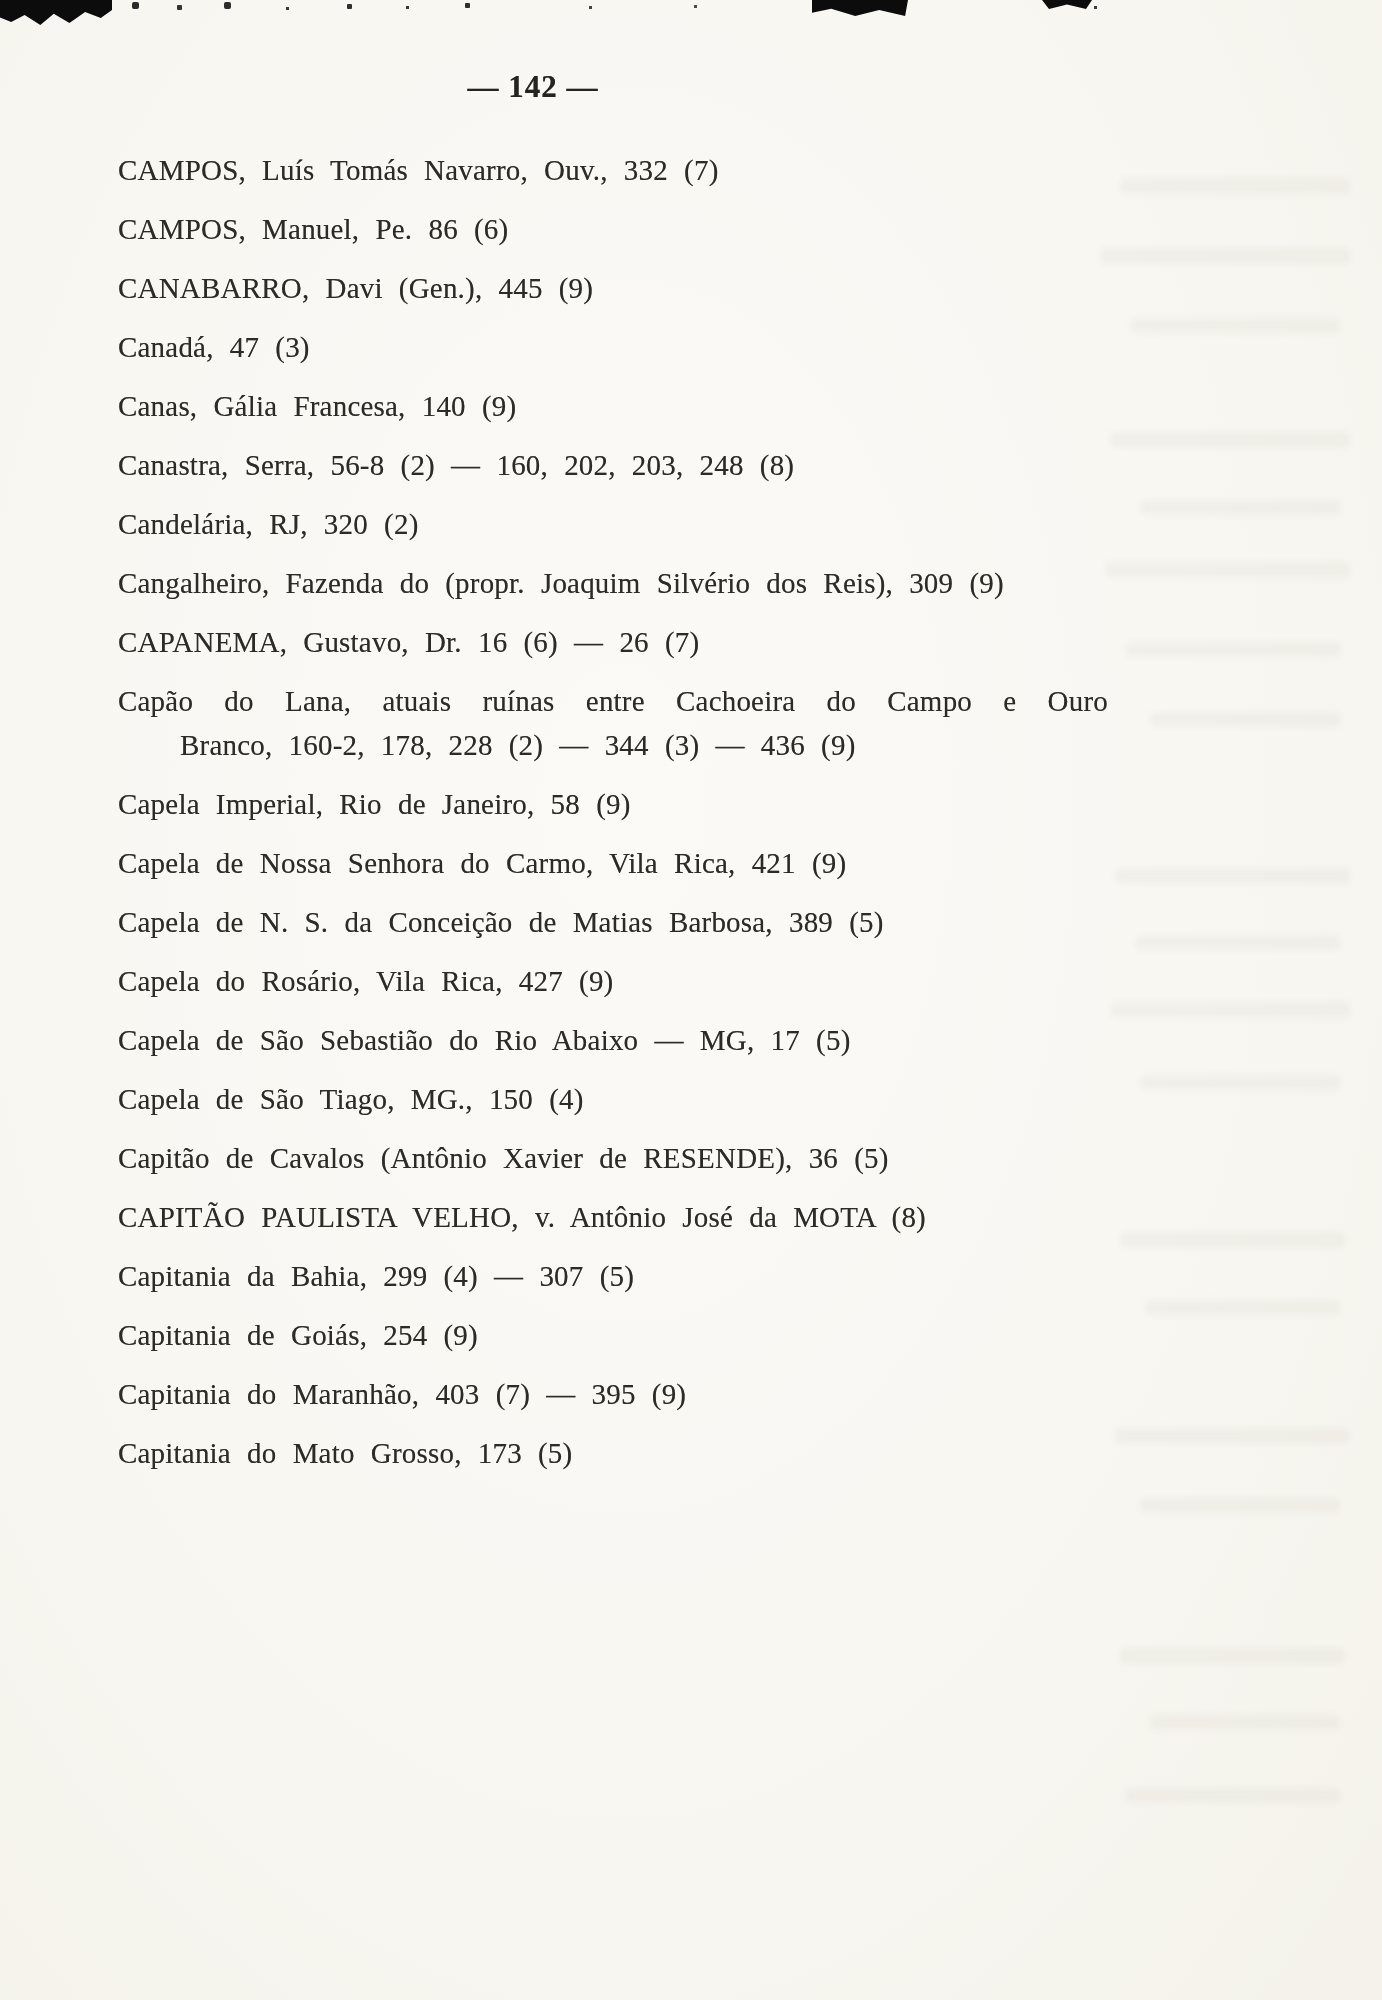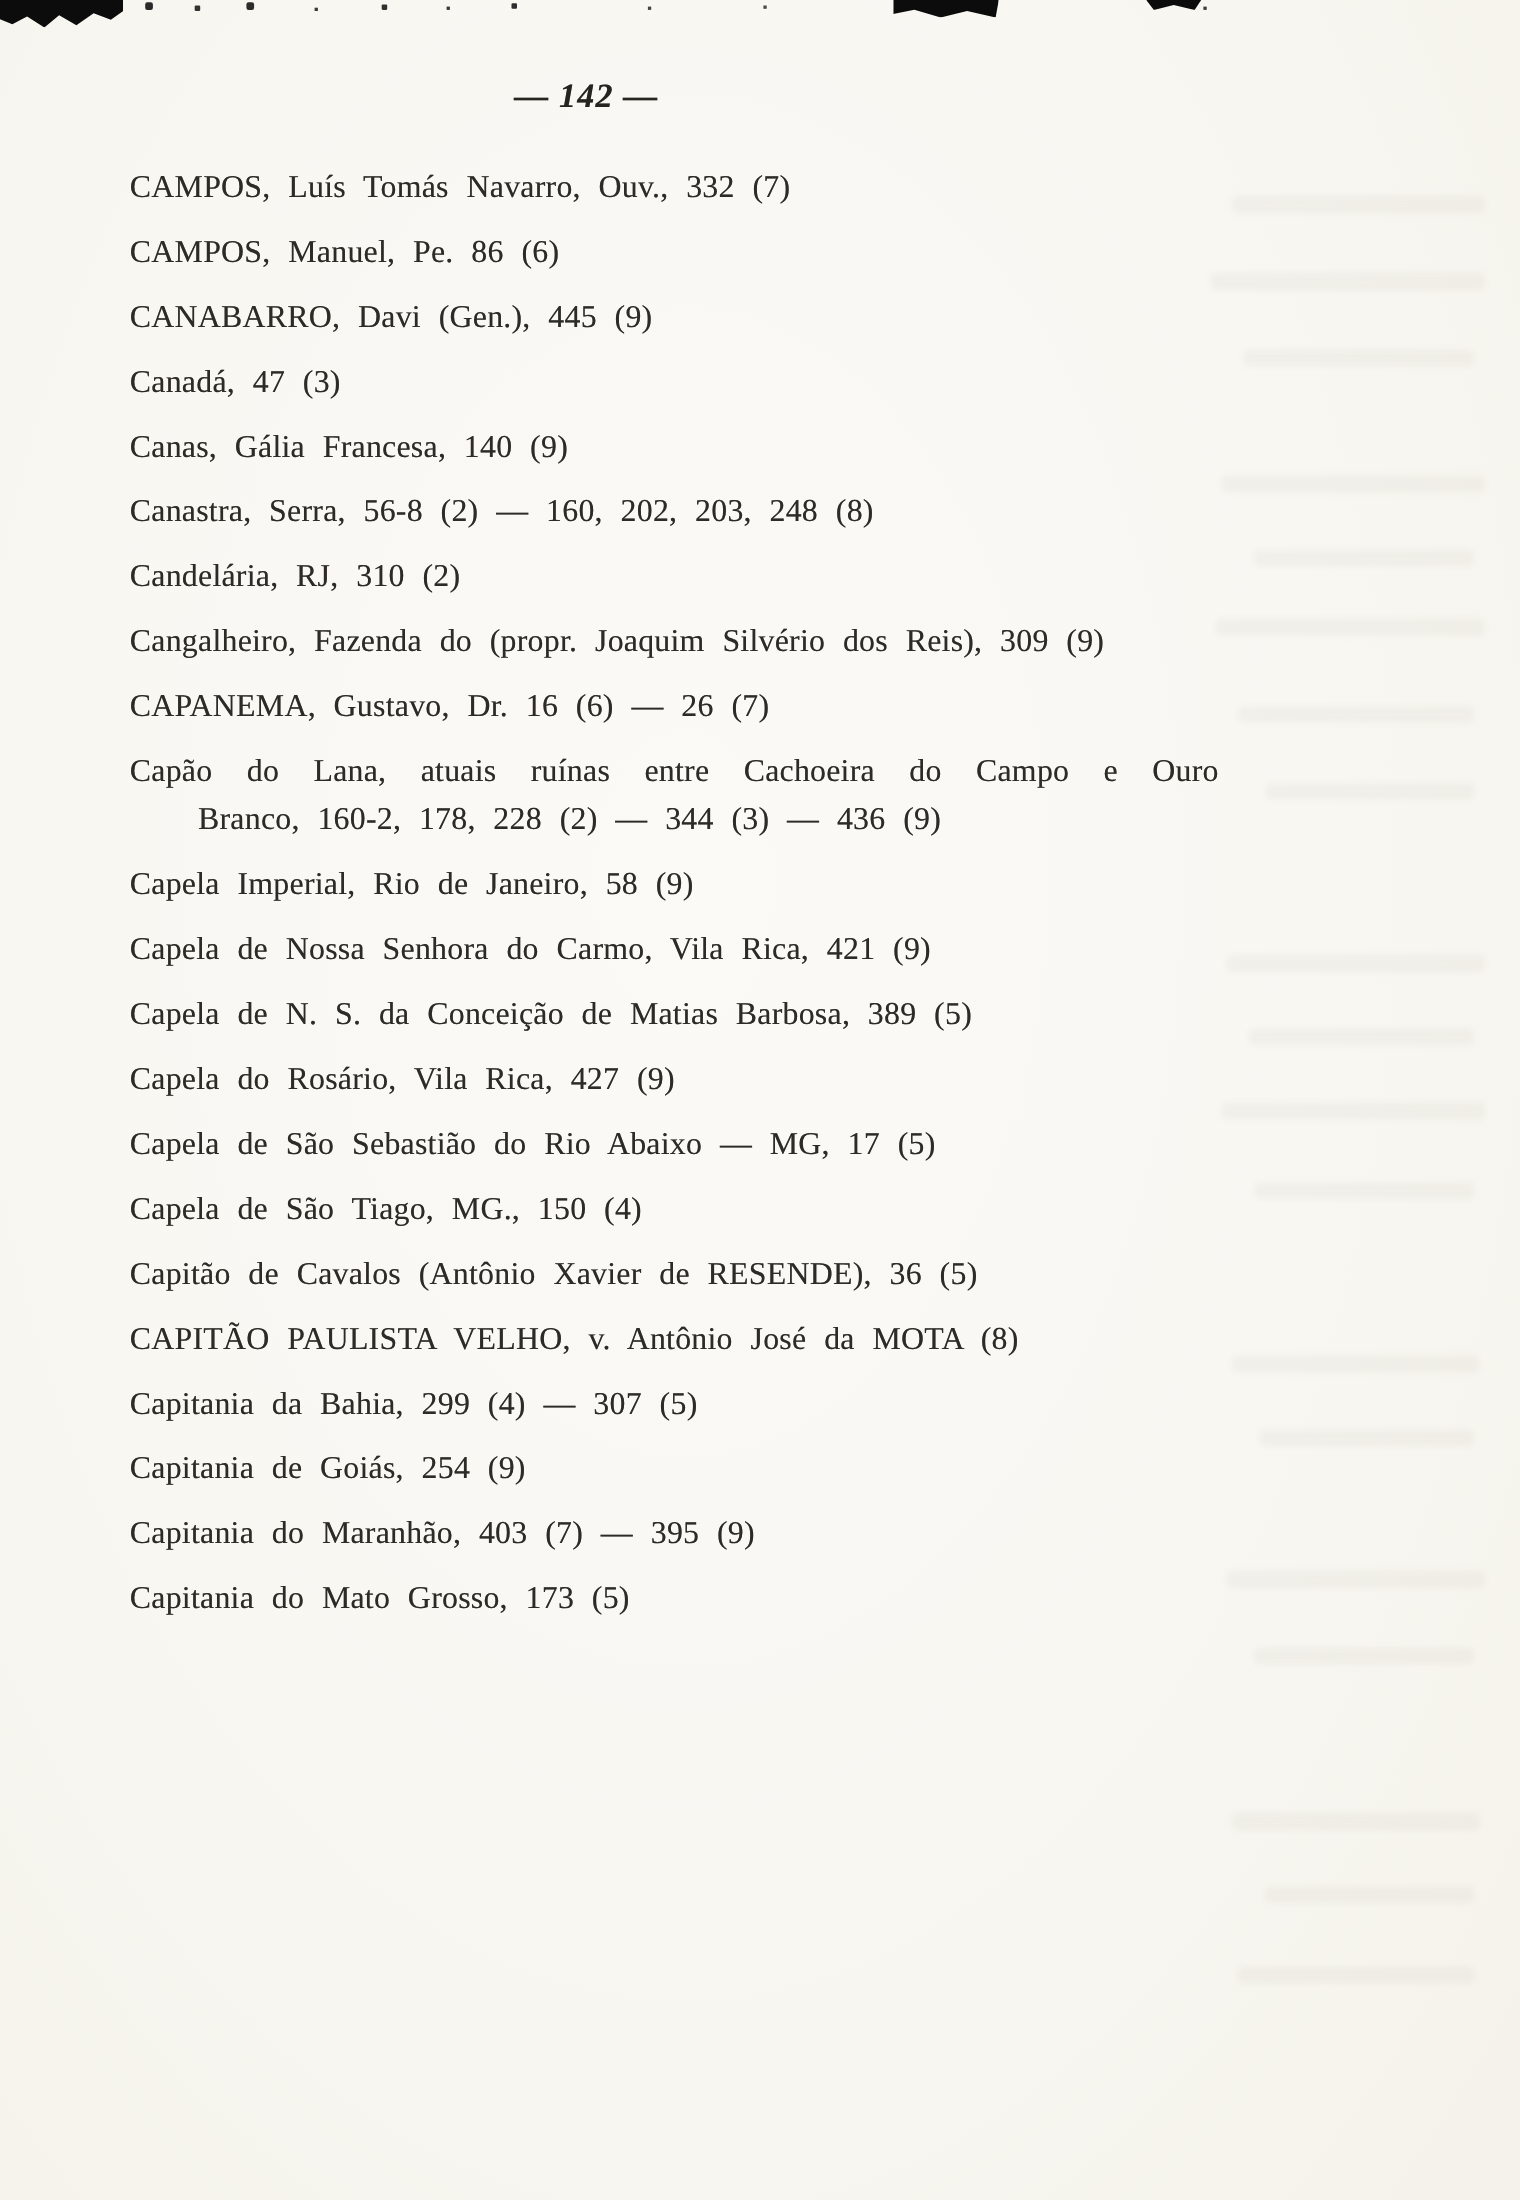--- a/index.html
+++ b/index.html
@@ -21,21 +21,20 @@
     top: 70px;
     left: 118px;
     width: 830px;
     text-align: center;
     font-size: 31px;
     line-height: 34px;
     font-weight: bold;
     letter-spacing: 1px;
     color: #26241f;
     text-shadow: 0 0 0.5px rgba(45,43,38,.55);
-    font-style: italic;
   }
   .entry-list {
     position: absolute;
     left: 118px;
     top: 148px;
     width: 990px;
   }
   .entry {
     margin-bottom: 15px;
   }
@@ -129,21 +128,21 @@
       <div class="entry">
         <div class="line">Canadá, 47 (3)</div>
       </div>
       <div class="entry">
         <div class="line">Canas, Gália Francesa, 140 (9)</div>
       </div>
       <div class="entry">
         <div class="line">Canastra, Serra, 56-8 (2) — 160, 202, 203, 248 (8)</div>
       </div>
       <div class="entry">
-        <div class="line">Candelária, RJ, 310 (2)</div>
+        <div class="line">Candelária, RJ, 320 (2)</div>
       </div>
       <div class="entry">
         <div class="line">Cangalheiro, Fazenda do (propr. Joaquim Silvério dos Reis), 309 (9)</div>
       </div>
       <div class="entry">
         <div class="line">CAPANEMA, Gustavo, Dr. 16 (6) — 26 (7)</div>
       </div>
       <div class="entry">
         <div class="line just">Capão do Lana, atuais ruínas entre Cachoeira do Campo e Ouro</div>
         <div class="line cont">Branco, 160-2, 178, 228 (2) — 344 (3) — 436 (9)</div>

